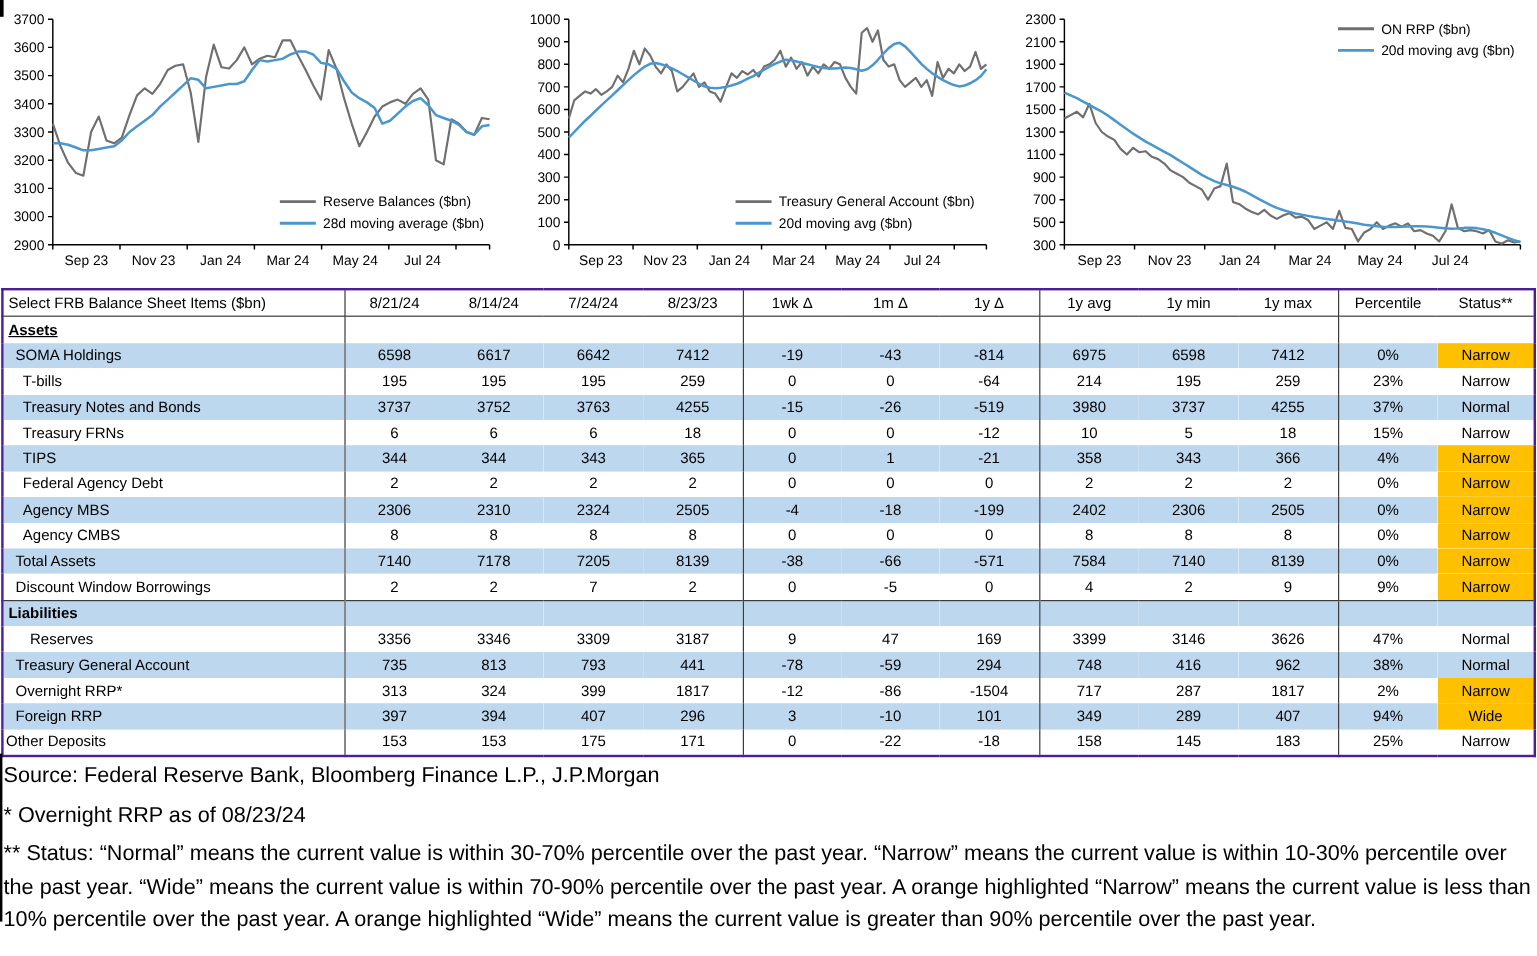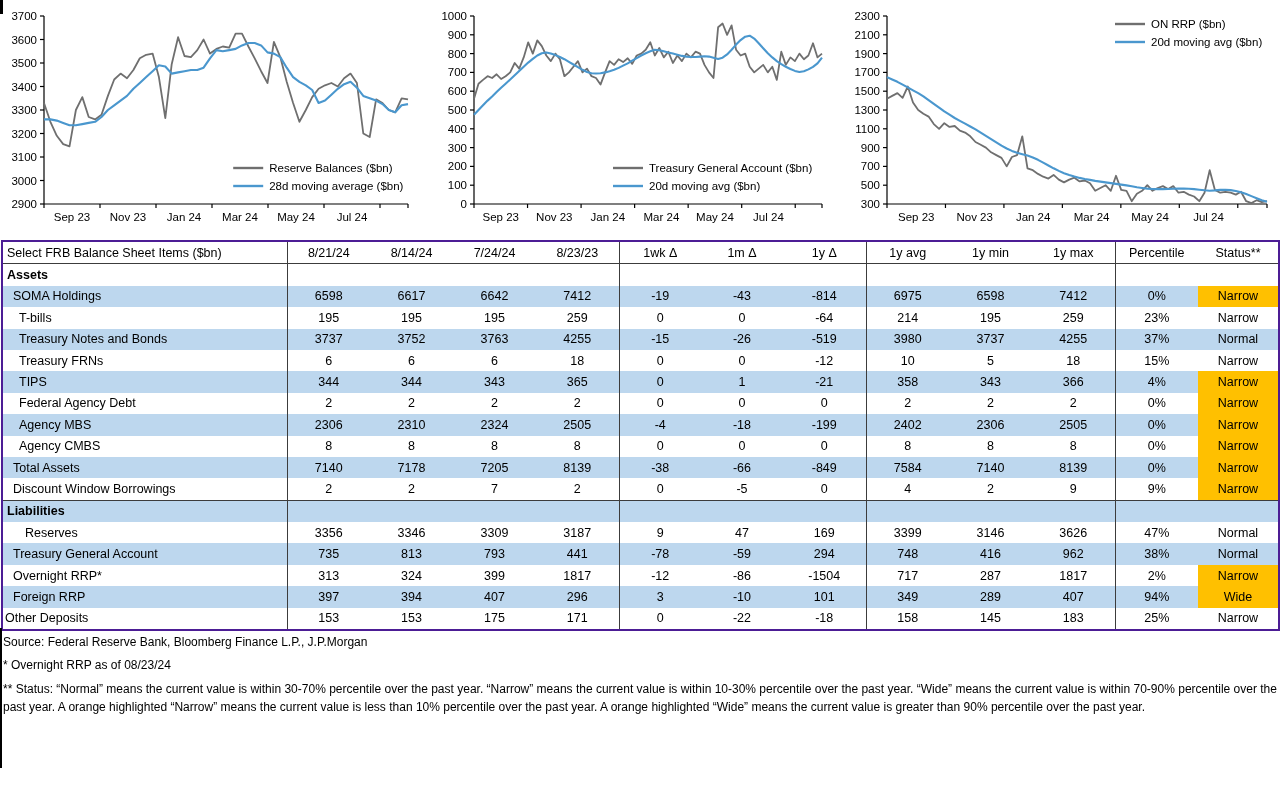--- a/index.html
+++ b/index.html
@@ -19,21 +19,21 @@
   table.bs th.lab, table.bs td.lab{text-align:left;}
   table.bs td:nth-child(1), table.bs th:nth-child(1),
   table.bs td:nth-child(5), table.bs th:nth-child(5),
   table.bs td:nth-child(8), table.bs th:nth-child(8),
   table.bs td:nth-child(11), table.bs th:nth-child(11){border-right:1.4px solid #3c3c3c;}
   tr.shade td{background:#BDD7EE;}
   tr.section td{font-weight:bold;}
   tr.topline td{border-top:1.5px solid #3c3c3c;}
   td.hl{background:#FFC000 !important;}
 
-  .footer{position:absolute;top:633px;left:3px;width:1274px;font-size:12px;}
+  .footer{position:absolute;top:633px;left:3px;width:1274px;font-size:18px;}
   .footer p{margin:0 0 5px 0;line-height:1.53;}
 </style>
 </head>
 <body>
 
 <div class="page">
   <div class="corner-mark"></div>
   <div class="charts">
     <svg id="chart0" width="414" height="230">
         <line x1="40" y1="12" x2="40" y2="200" stroke="#000" stroke-width="1.2"></line>
@@ -199,21 +199,21 @@
           <th>1y Δ</th>
           <th>1y avg</th>
           <th>1y min</th>
           <th>1y max</th>
           <th>Percentile</th>
           <th>Status**</th>
         </tr>
       </thead>
       <tbody>
         <tr class="section ">
-          <td class="lab" style="padding-left: 4px;">Assets</td>
+          <td class="lab" style="padding-left: 4px; text-decoration: underline;">Assets</td>
           <td></td>
           <td></td>
           <td></td>
           <td></td>
           <td></td>
           <td></td>
           <td></td>
           <td></td>
           <td></td>
           <td></td>
@@ -341,21 +341,21 @@
           <td class="hl">Narrow</td>
         </tr>
         <tr class="shade ">
           <td class="lab" style="padding-left: 10px;">Total Assets</td>
           <td>7140</td>
           <td>7178</td>
           <td>7205</td>
           <td>8139</td>
           <td>-38</td>
           <td>-66</td>
-          <td>-849</td>
+          <td>-571</td>
           <td>7584</td>
           <td>7140</td>
           <td>8139</td>
           <td>0%</td>
           <td class="hl">Narrow</td>
         </tr>
         <tr class="">
           <td class="lab" style="padding-left: 10px;">Discount Window Borrowings</td>
           <td>2</td>
           <td>2</td>

